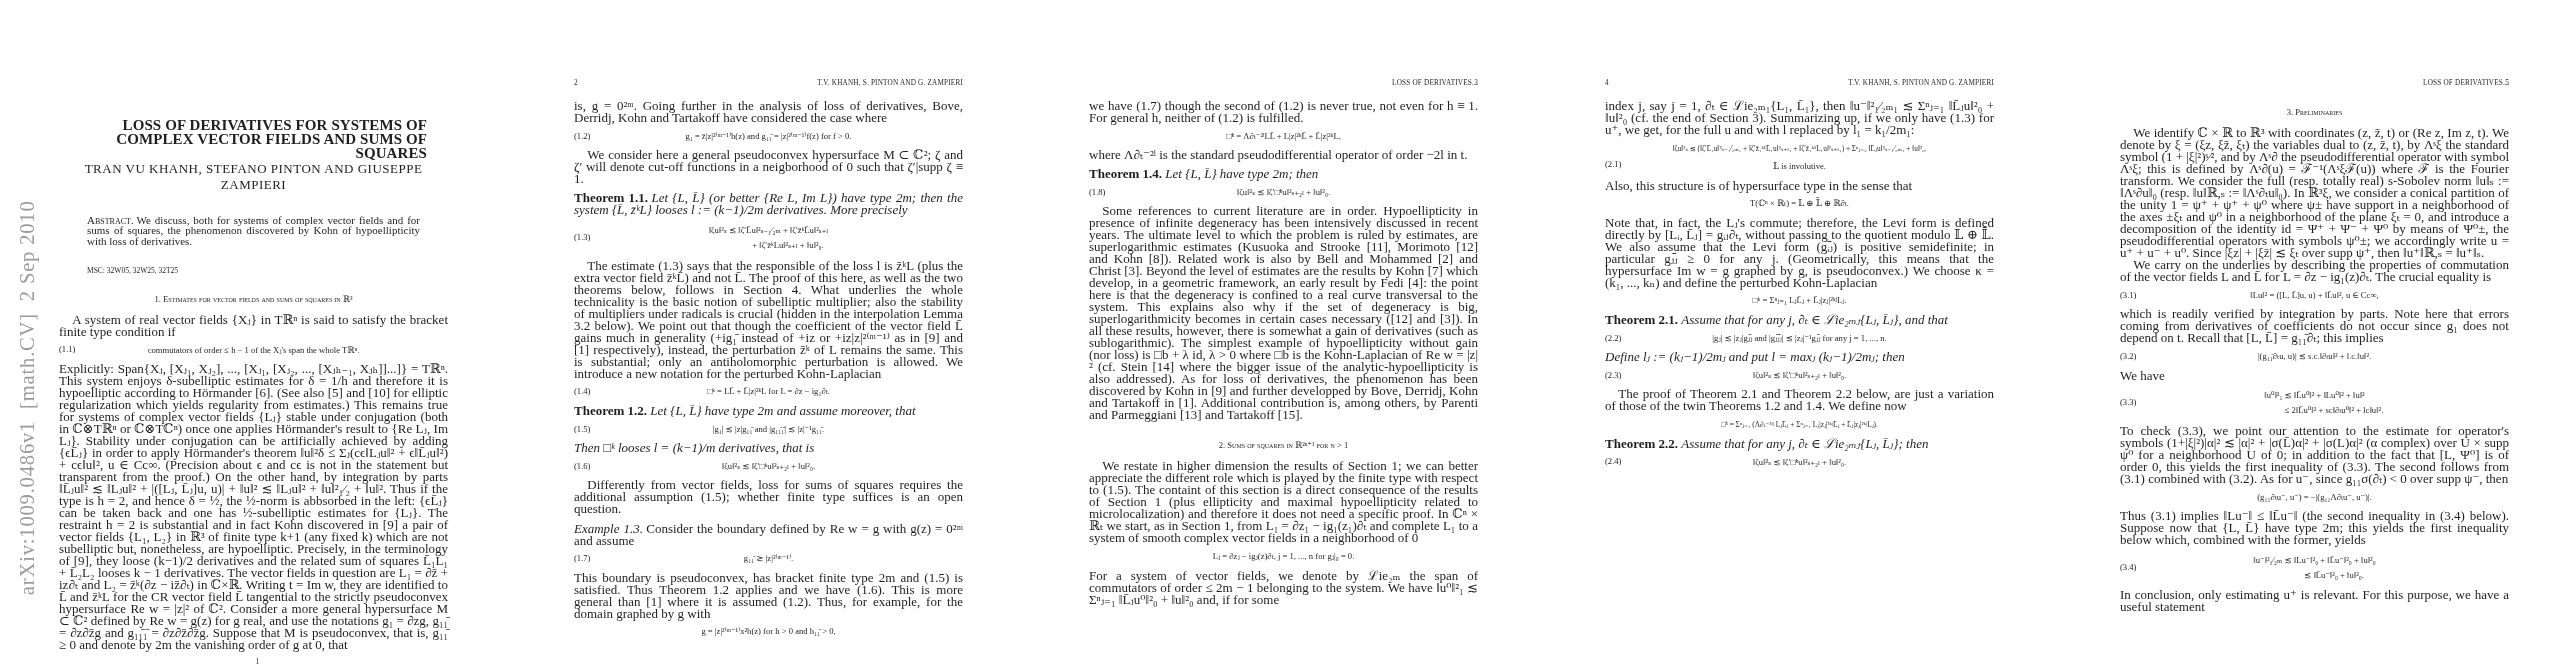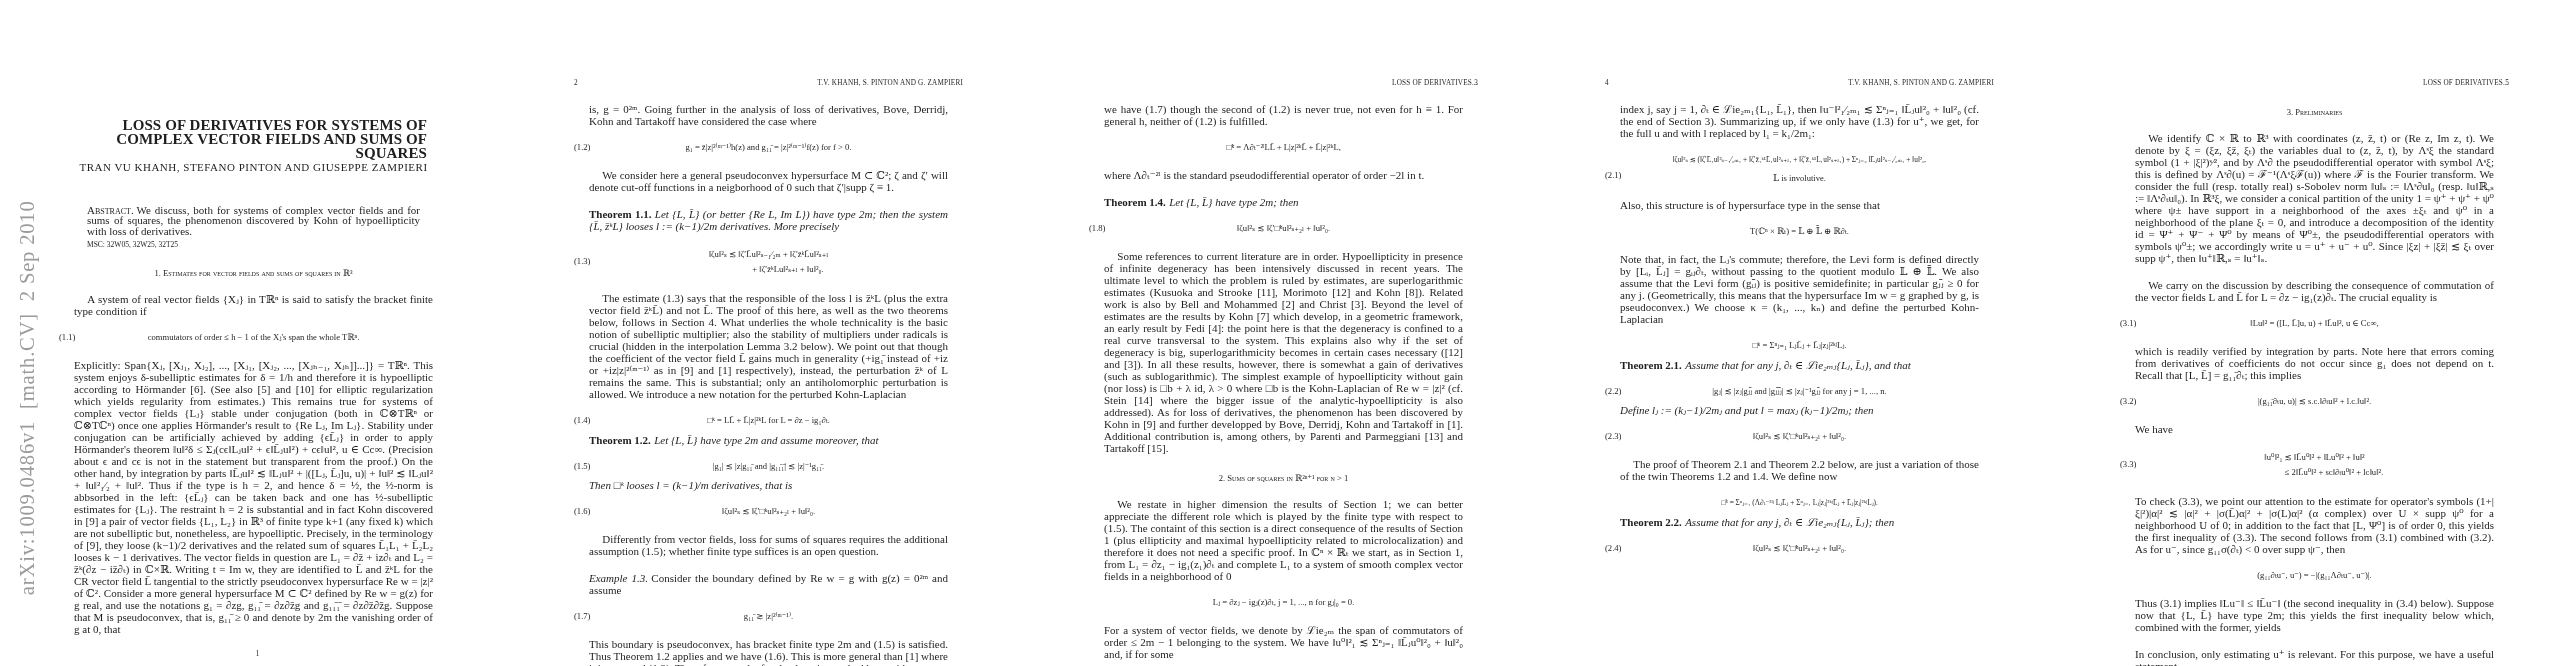--- a/index.html
+++ b/index.html
@@ -17,26 +17,26 @@
   }
   .page-header{position:relative;margin:79px 59px 0 59px;width:389px;height:9.4px;
     font-size:7.2px;letter-spacing:0.2px;}
   .ph-left{position:absolute;left:0;top:0;}
   .ph-center{display:block;text-align:right;}
   .ph-right{position:absolute;right:0;top:0;}
   .content{margin:11.7px 67px 0 59px;width:389px;}
   .content.first{margin-top:118px;}
   .paper-title{font-size:15px;font-weight:bold;line-height:14px;text-align:right;
     margin:0 21px 1px 21px;letter-spacing:0.1px;}
-  .paper-authors{font-size:11px;letter-spacing:0.5px;text-align:center;margin:0 0 32px 0;}
+  .paper-authors{font-size:13px;letter-spacing:0.5px;text-align:center;margin:0 0 22px 0;}
   .abstract{font-size:11px;line-height:10.3px;text-align:justify;margin:0 28px;}
   .abs-label{font-variant:small-caps;margin-right:2.8px;}
-  .msc{font-size:7.5px;margin:4px 28px 0 28px;}
+  .msc{font-size:7.5px;margin:20px 28px 0 28px;}
   .section-heading{font-variant:small-caps;font-size:8.6px;text-align:center;margin:19px 0 10px 0;}
-  .para{font-size:11px;line-height:12px;text-align:justify;margin:15px;}
+  .para{font-size:13px;line-height:12px;text-align:justify;margin:0;}
   .para.indent{text-indent:13.3px;}
   .theorem{margin-top:7.2px;}
   .thm-label{font-weight:bold;margin-right:3.3px;}
   .thm-body{font-style:italic;}
   .ex-label{font-style:italic;margin-right:3.3px;}
   .tcont{font-style:italic;margin-top:6.7px;}
   .eqrow{position:relative;margin:6.7px 0;font-size:8.6px;text-align:center;line-height:11.7px;}
   .eqrow.small{font-size:7.3px;}
   .eqtag{position:absolute;left:0;top:50%;transform:translateY(-50%);font-size:8.6px;}
   .eq-lines{display:inline-block;}
@@ -132,26 +132,27 @@
     </div>
     <div class="page" style="left: 2061px;">
       <div class="page-header">
         <span class="ph-left"></span>
         <span class="ph-center">LOSS OF DERIVATIVES...</span>
         <span class="ph-right">5</span>
       </div>
       <div class="content">
         <div class="section-heading">3. Preliminaries</div>
         <p class="para indent">We identify ℂ × ℝ to ℝ³ with coordinates (z, z̄, t) or (Re z, Im z, t). We denote by ξ = (ξz, ξz̄, ξₜ) the variables dual to (z, z̄, t), by Λˢξ the standard symbol (1 + |ξ|²)ˢ⁄², and by Λˢ∂ the pseudodifferential operator with symbol Λˢξ; this is defined by Λˢ∂(u) = ℱ⁻¹(Λˢξℱ(u)) where ℱ is the Fourier transform. We consider the full (resp. totally real) s-Sobolev norm ‖u‖ₛ := ‖Λˢ∂u‖₀ (resp. ‖u‖ℝ,ₛ := ‖Λˢ∂ₜu‖₀). In ℝ³ξ, we consider a conical partition of the unity 1 = ψ⁺ + ψ⁺ + ψ⁰ where ψ± have support in a neighborhood of the axes ±ξₜ and ψ⁰ in a neighborhood of the plane ξₜ = 0, and introduce a decomposition of the identity id = Ψ⁺ + Ψ⁻ + Ψ⁰ by means of Ψ⁰±, the pseudodifferential operators with symbols ψ⁰±; we accordingly write u = u⁺ + u⁻ + u⁰. Since |ξz| + |ξz̄| ≲ ξₜ over supp ψ⁺, then ‖u⁺‖ℝ,ₛ = ‖u⁺‖ₛ.</p>
-        <p class="para indent">We carry on the discussion by describing the consequence of commutation of the vector fields L and L̄ for L = ∂z − ig₁(z)∂ₜ. The crucial equality is</p>
+        <p class="para indent">We carry on the underlies by describing the properties of commutation of the vector fields L and L̄ for L = ∂z − ig₁(z)∂ₜ. The crucial equality is</p>
         <div class="eqrow"><span class="eqtag">(3.1)</span><span class="eqbody">‖Lu‖² = ([L, L̄]u, u) + ‖L̄u‖²,   u ∈ Cc∞,</span></div>
         <p class="para">which is readily verified by integration by parts. Note here that errors coming from derivatives of coefficients do not occur since g₁ does not depend on t. Recall that [L, L̄] = g₁₁̄∂ₜ; this implies</p>
         <div class="eqrow"><span class="eqtag">(3.2)</span><span class="eqbody">|(g₁₁̄∂ₜu, u)| ≲ s.c.‖∂ₜu‖² + l.c.‖u‖².</span></div>
         <p class="para">We have</p>
         <div class="eqrow"><span class="eqtag">(3.3)</span><span class="eq-lines"><div class="eqline">‖u⁰‖²₁ ≲ ‖L̄u⁰‖² + ‖Lu⁰‖² + ‖u‖²</div><div class="eqline">≤ 2‖L̄u⁰‖² + sc‖∂ₜu⁰‖² + lc‖u‖².</div></span></div>
         <p class="para">To check (3.3), we point our attention to the estimate for operator's symbols (1+|ξ|²)|α|² ≲ |α|² + |σ(L̄)α|² + |σ(L)α|² (α complex) over U × supp ψ⁰ for a neighborhood U of 0; in addition to the fact that [L, Ψ⁰] is of order 0, this yields the first inequality of (3.3). The second follows from (3.1) combined with (3.2). As for u⁻, since g₁₁σ(∂ₜ) &lt; 0 over supp ψ⁻, then</p>
         <div class="eqrow"><span class="eqbody">(g₁₁∂ₜu⁻, u⁻) = −|(g₁₁Λ∂ₜu⁻, u⁻)|.</span></div>
         <p class="para">Thus (3.1) implies ‖Lu⁻‖ ≤ ‖L̄u⁻‖ (the second inequality in (3.4) below). Suppose now that {L, L̄} have type 2m; this yields the first inequality below which, combined with the former, yields</p>
+        <div class="eqrow"><span class="eqtag">(3.4)</span><span class="eq-lines"><div class="eqline">‖u⁻‖²₁⁄₂ₘ ≲ ‖Lu⁻‖²₀ + ‖L̄u⁻‖²₀ + ‖u‖²₀</div><div class="eqline">≲ ‖L̄u⁻‖²₀ + ‖u‖²₀.</div></span></div>
         <p class="para">In conclusion, only estimating u⁺ is relevant. For this purpose, we have a useful statement</p>
       </div>
     </div>
   </main>
 
 
 </body></html>

